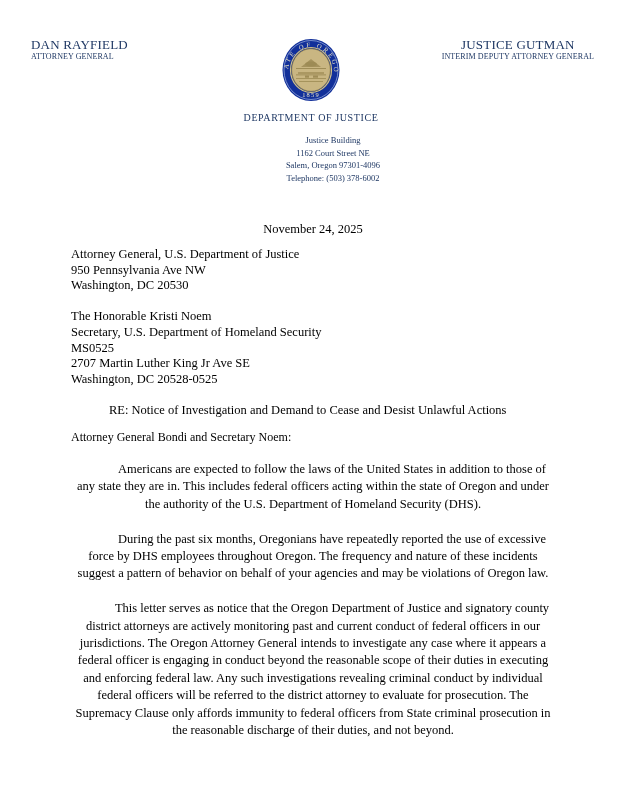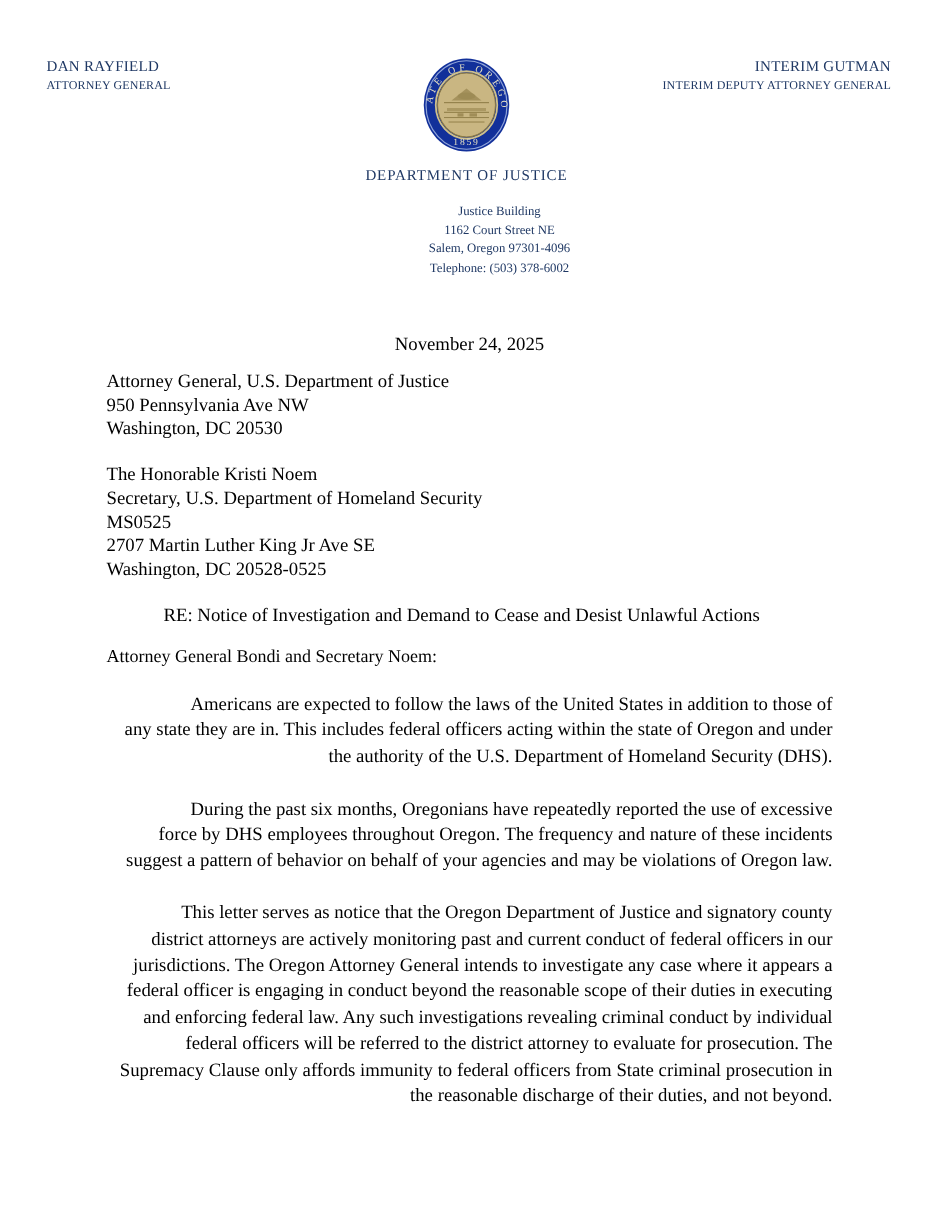--- a/index.html
+++ b/index.html
@@ -31,25 +31,26 @@
     top: 4px;
     text-align: left;
   }
   .lh-name-right {
     position: absolute;
     right: 28px;
     top: 4px;
     text-align: right;
   }
   .lh-name {
-    font-size: 10px;
+    font-size: 13px;
     letter-spacing: 0.2px;
     color: #1f3864;
     line-height: 13px;
     white-space: nowrap;
+    text-align: center;
   }
   .lh-title {
     font-size: 8px;
     letter-spacing: 0.1px;
     color: #1f3864;
     line-height: 11px;
     white-space: nowrap;
   }
 
   
@@ -131,21 +132,21 @@
     font-size: 12px;
   }
 
   .paragraphs {
     position: absolute;
     top: 461px;
     left: 0;
     width: 484px;
     font-size: 12.5px;
     line-height: 17.4px;
-    text-align: right;
+    text-align: center;
   }
   .para {
     text-indent: 38px;
     margin: 0 0 17.4px 0;
   }
 </style>
 </head>
 <body>
 
 <div class="page">
@@ -179,21 +180,21 @@
           <rect x="38" y="41.5" width="5" height="2.2" opacity="0.8"></rect>
         </g>
         <text font-family="'Liberation Serif', serif" font-size="6.6" fill="#e8e2c4" letter-spacing="2.3">
           <textPath href="#arcTop" startOffset="50%" text-anchor="middle">STATE OF OREGON</textPath>
         </text>
         <text x="36" y="62.5" text-anchor="middle" font-family="'Liberation Serif', serif" font-size="6.4" fill="#e8e2c4" letter-spacing="1.2">1859</text>
       </svg>
     </div>
 
     <div class="lh-name-right">
-      <div class="lh-name">INTERIM GUTMAN</div>
+      <div class="lh-name">JUSTICE GUTMAN</div>
       <div class="lh-title">INTERIM DEPUTY ATTORNEY GENERAL</div>
     </div>
   </div>
 
   <div class="dept-title">DEPARTMENT OF JUSTICE</div>
 
   <div class="addr-block">
     <div class="addr-line">Justice Building</div>
     <div class="addr-line">1162 Court Street NE</div>
     <div class="addr-line">Salem, Oregon 97301-4096</div>

